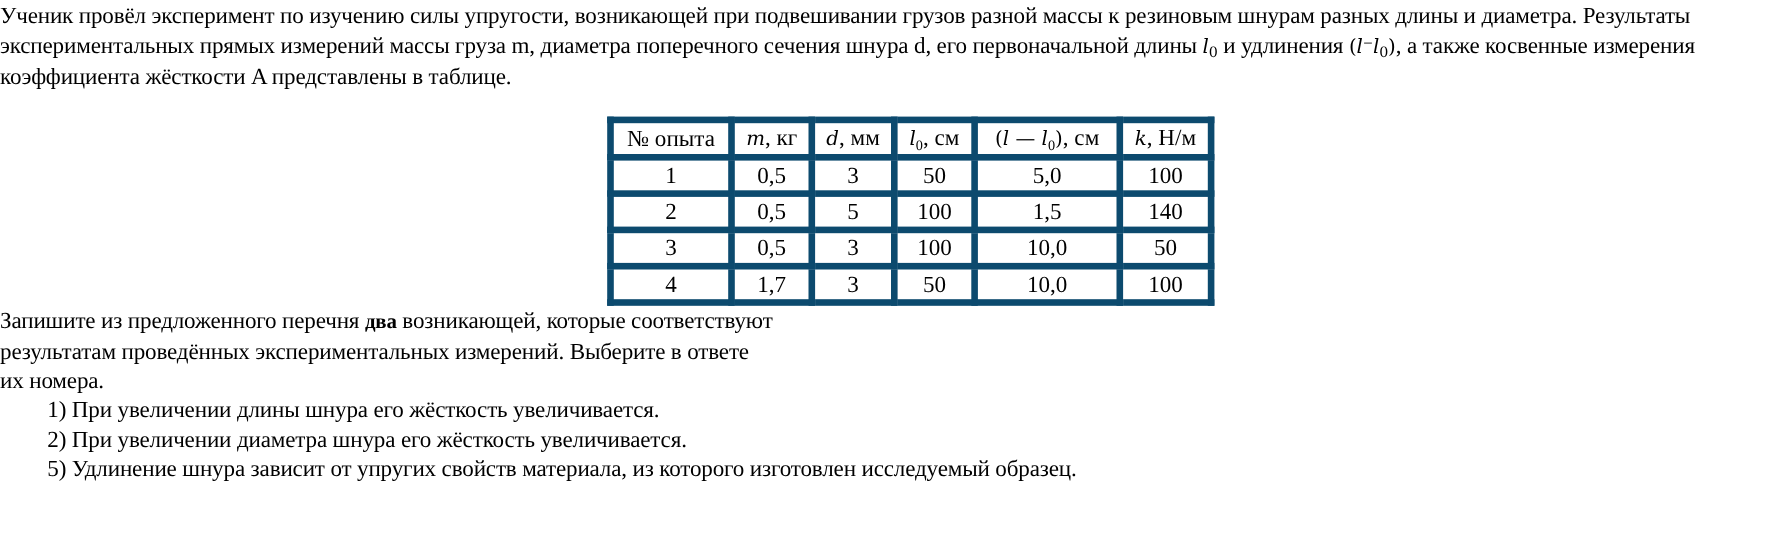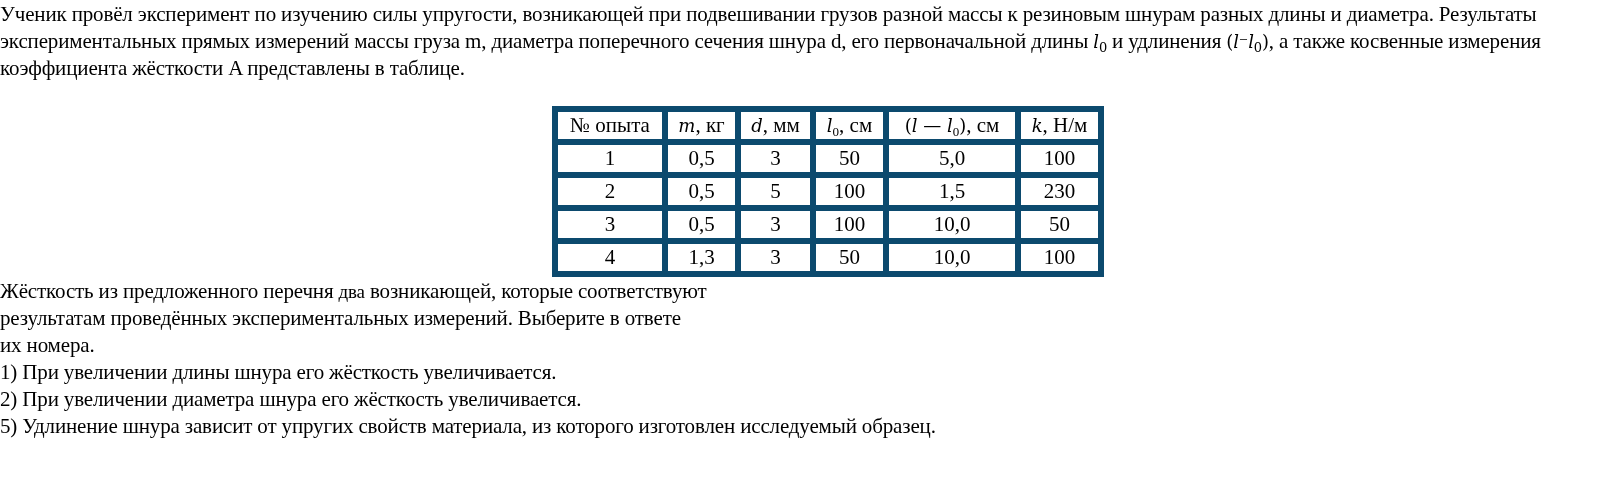--- a/index.html
+++ b/index.html
@@ -60,31 +60,31 @@
     .c5 { width: 65px; }
 
     .question {
       position: absolute;
       left: 0;
       top: 278px;
       margin: 0;
       width: 820px;
       letter-spacing: -0.15px;
     }
-    .question b { font-weight: normal; font-size: 19px; }
+    .question b { font-weight: bold; font-size: 19px; }
     .options {
       position: absolute;
       left: 0;
       top: 359px;
       margin: 0;
       padding: 0;
       list-style: none;
       letter-spacing: -0.15px;
     }
-    .options li { height: 27px; line-height: 27px; white-space: nowrap; }
+    .options li { height: 27px; line-height: 27px; white-space: nowrap; padding-left: 43px; }
   </style>
 </head>
 <body>
 
 <p class="intro"><span>Ученик провёл эксперимент по изучению силы упругости, возникающей при подвешивании грузов разной массы к резиновым шнурам разных длины и диаметра. Результаты экспериментальных прямых измерений массы груза m, диаметра поперечного сечения шнура d, его первоначальной длины </span><span class="math"><span>l</span><sub>0</sub></span><span> и удлинения </span><span class="math-up"><span>(</span><i>l</i><span>⁻</span><i>l</i><sub>0</sub><span>)</span></span><span>, а также косвенные измерения коэффициента жёсткости A представлены в таблице.</span></p>
 
 <table class="data-table">
   <thead>
     <tr>
       <th class="c0">№ опыта</th>
@@ -103,40 +103,40 @@
       <td>50</td>
       <td>5,0</td>
       <td>100</td>
     </tr>
     <tr>
       <td>2</td>
       <td>0,5</td>
       <td>5</td>
       <td>100</td>
       <td>1,5</td>
-      <td>230</td>
+      <td>140</td>
     </tr>
     <tr>
       <td>3</td>
       <td>0,5</td>
       <td>3</td>
       <td>100</td>
       <td>10,0</td>
       <td>50</td>
     </tr>
     <tr>
       <td>4</td>
-      <td>1,3</td>
+      <td>1,7</td>
       <td>3</td>
       <td>50</td>
       <td>10,0</td>
       <td>100</td>
     </tr>
   </tbody>
 </table>
 
-<p class="question"><span>Жёсткость из предложенного перечня </span><b>два</b><span> возникающей, которые соответствуют</span><br><span>результатам проведённых экспериментальных измерений. Выберите в ответе</span><br><span>их номера.</span></p>
+<p class="question"><span>Запишите из предложенного перечня </span><b>два</b><span> возникающей, которые соответствуют</span><br><span>результатам проведённых экспериментальных измерений. Выберите в ответе</span><br><span>их номера.</span></p>
 
 <ul class="options">
   <li>1) При увеличении длины шнура его жёсткость увеличивается.</li>
   <li>2) При увеличении диаметра шнура его жёсткость увеличивается.</li>
   <li>5) Удлинение шнура зависит от упругих свойств материала, из которого изготовлен исследуемый образец.</li>
 </ul>
 
 </body></html>

